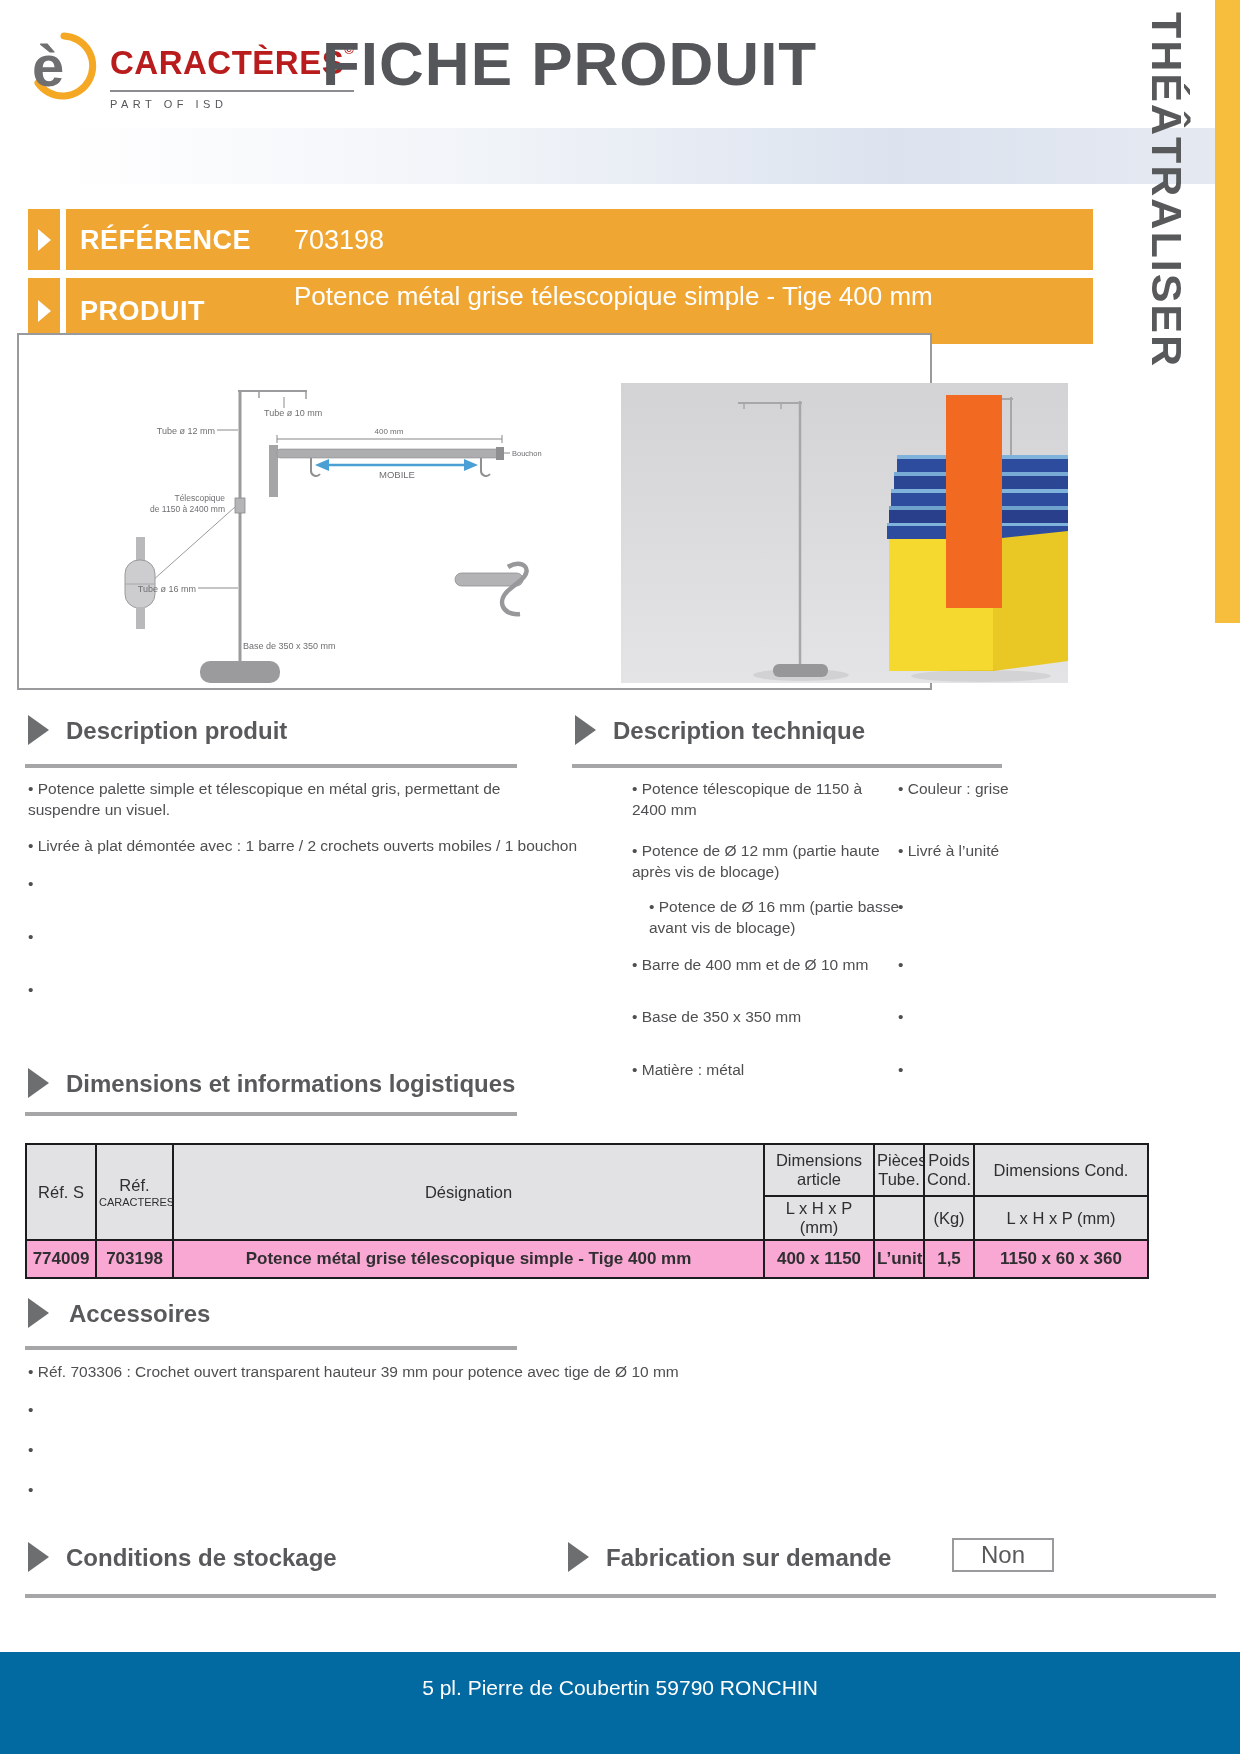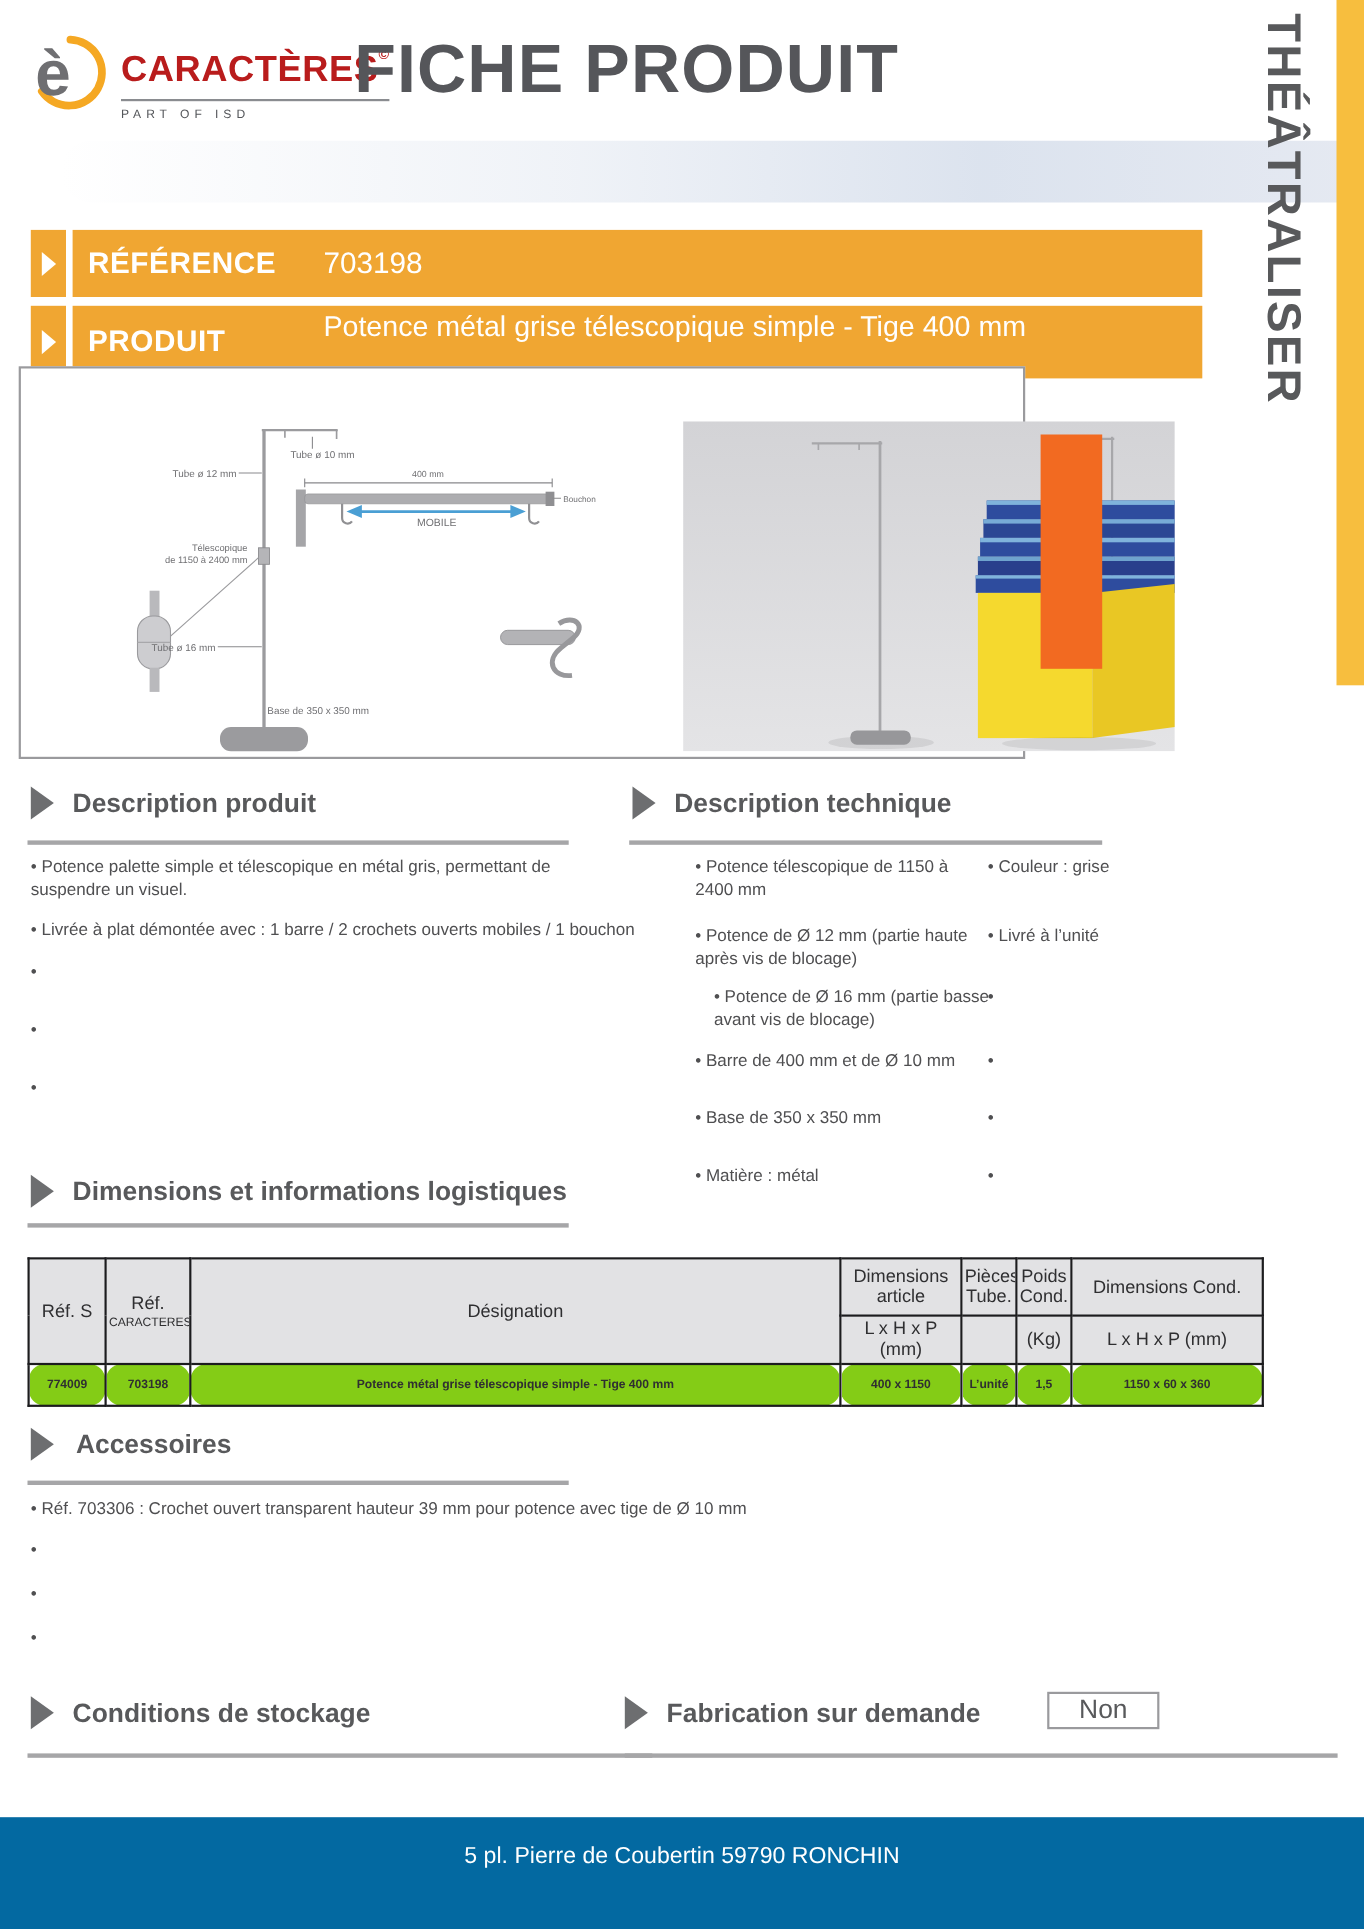--- a/index.html
+++ b/index.html
@@ -57,21 +57,21 @@
 
   
   .logi-table{position:absolute;left:25px;top:1143px;border-collapse:collapse;
               table-layout:fixed;width:1122px;}
   .logi-table th,.logi-table td{border:2px solid #1c1c1e;text-align:center;
               padding:2px 2px;overflow:hidden;}
   .logi-table thead th{background:#E2E2E4;font-weight:normal;font-size:16.5px;color:#2f2f31;}
   .h1 th{height:46px;}
   .h2 th{height:26px;}
   .ref-c-sub{display:block;font-size:11px;margin-top:1px;}
-  .data-row td{height:32px;font-size:11px;font-weight:bold;color:#2f2f31;background:#84cc16;border-radius:15px;}
+  .data-row td{height:32px;font-size:17px;font-weight:bold;color:#2f2f31;background:#f9a8d4;}
 
   
   .non-box{position:absolute;left:952px;top:1538px;width:102px;height:34px;
            border:2px solid #9a9a9d;box-sizing:border-box;display:flex;
            align-items:center;justify-content:center;font-size:24px;color:#58595b;background:#fff;}
 
   
   .footer{position:absolute;left:0;top:1652px;width:1240px;height:102px;background:#0369a1;
           color:#fff;text-align:center;}
   .footer-line1{margin-top:24px;font-size:21px;}

